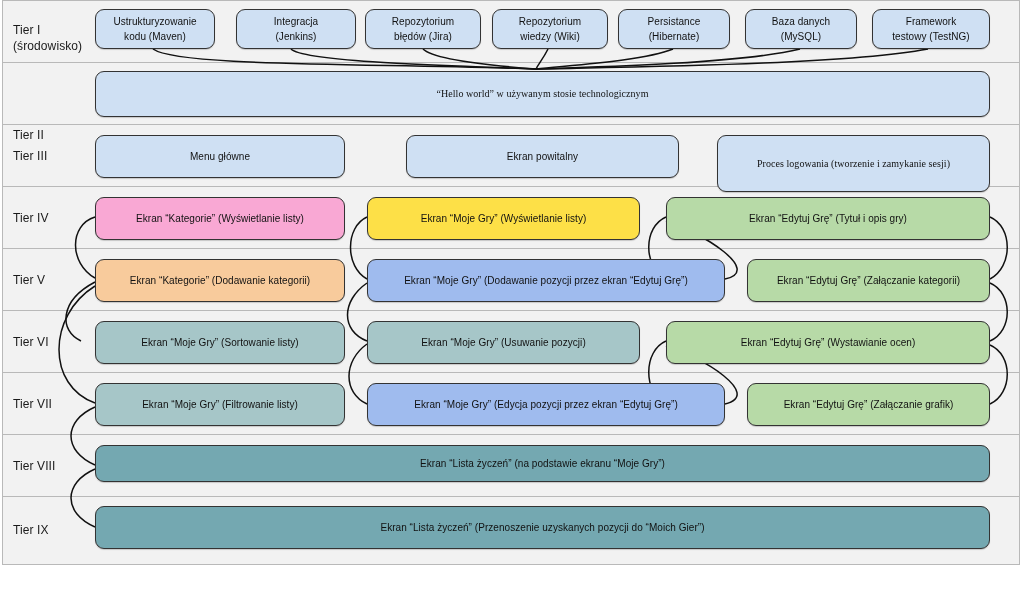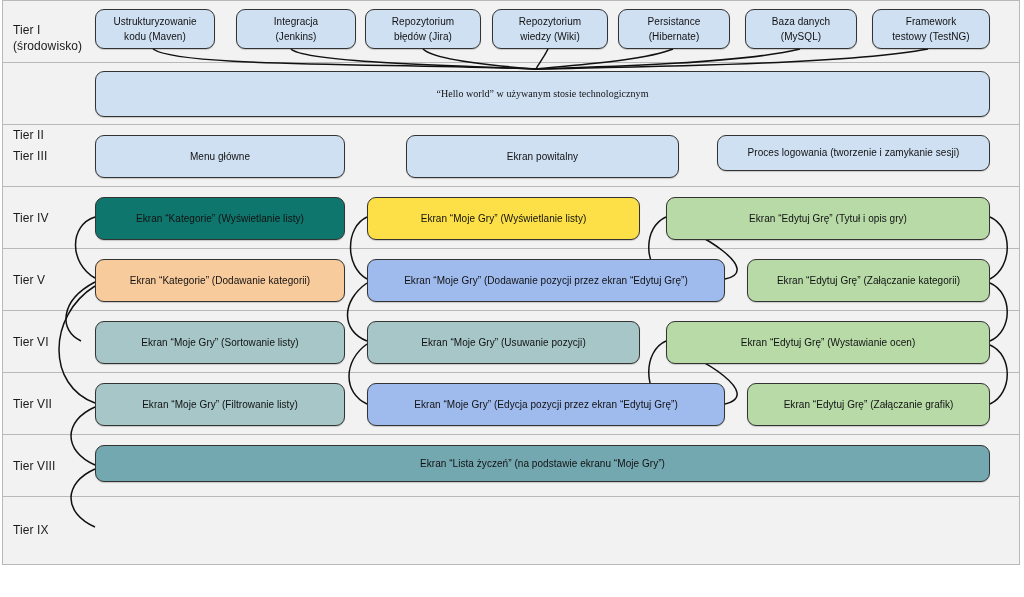--- a/index.html
+++ b/index.html
@@ -144,35 +144,36 @@
 (Hibernate)</div>
     <div class="node two-line" style="left:742px;top:8px;width:112px;height:40px;background:#cfe0f3;white-space:pre-line;">Baza danych
 (MySQL)</div>
     <div class="node two-line" style="left:869px;top:8px;width:118px;height:40px;background:#cfe0f3;white-space:pre-line;">Framework
 testowy (TestNG)</div>
 
     <div class="node" style="left:92px;top:70px;width:895px;height:46px;background:#cfe0f3;font-family:Liberation Serif, serif;">“Hello world” w używanym stosie technologicznym</div>
 
     <div class="node" style="left:92px;top:134px;width:250px;height:43px;background:#cfe0f3;">Menu główne</div>
     <div class="node" style="left:403px;top:134px;width:273px;height:43px;background:#cfe0f3;">Ekran powitalny</div>
-    <div class="node" style="left:714px;top:134px;width:273px;height:36px;background:#cfe0f3;">Proces logowania (tworzenie i zamykanie sesji)</div>
+    <div class="node" style="left:714px;top:134px;width:273px;height:57px;background:#cfe0f3;font-family:Liberation Serif, serif;">Proces logowania (tworzenie i zamykanie sesji)</div>
 
-    <div class="node" style="left:92px;top:196px;width:250px;height:43px;background:#0f766e;">Ekran “Kategorie” (Wyświetlanie listy)</div>
+    <div class="node" style="left:92px;top:196px;width:250px;height:43px;background:#f9a8d4;">Ekran “Kategorie” (Wyświetlanie listy)</div>
     <div class="node" style="left:364px;top:196px;width:273px;height:43px;background:#fde047;">Ekran “Moje Gry” (Wyświetlanie listy)</div>
     <div class="node" style="left:663px;top:196px;width:324px;height:43px;background:#b7daa7;">Ekran “Edytuj Grę” (Tytuł i opis gry)</div>
 
     <div class="node" style="left:92px;top:258px;width:250px;height:43px;background:#f8cb9c;">Ekran “Kategorie” (Dodawanie kategorii)</div>
     <div class="node" style="left:364px;top:258px;width:358px;height:43px;background:#9fbbee;">Ekran “Moje Gry” (Dodawanie pozycji przez ekran “Edytuj Grę”)</div>
     <div class="node" style="left:744px;top:258px;width:243px;height:43px;background:#b7daa7;">Ekran “Edytuj Grę” (Załączanie kategorii)</div>
 
     <div class="node" style="left:92px;top:320px;width:250px;height:43px;background:#a6c6c8;">Ekran “Moje Gry” (Sortowanie listy)</div>
     <div class="node" style="left:364px;top:320px;width:273px;height:43px;background:#a6c6c8;">Ekran “Moje Gry” (Usuwanie pozycji)</div>
     <div class="node" style="left:663px;top:320px;width:324px;height:43px;background:#b7daa7;">Ekran “Edytuj Grę” (Wystawianie ocen)</div>
 
     <div class="node" style="left:92px;top:382px;width:250px;height:43px;background:#a6c6c8;">Ekran “Moje Gry” (Filtrowanie listy)</div>
     <div class="node" style="left:364px;top:382px;width:358px;height:43px;background:#9fbbee;">Ekran “Moje Gry” (Edycja pozycji przez ekran “Edytuj Grę”)</div>
     <div class="node" style="left:744px;top:382px;width:243px;height:43px;background:#b7daa7;">Ekran “Edytuj Grę” (Załączanie grafik)</div>
 
     <div class="node" style="left:92px;top:444px;width:895px;height:37px;background:#74a8b1;">Ekran “Lista życzeń” (na podstawie ekranu “Moje Gry”)</div>
 
+    <div class="node" style="left:92px;top:505px;width:895px;height:43px;background:#74a8b1;">Ekran “Lista życzeń” (Przenoszenie uzyskanych pozycji do “Moich Gier”)</div>
 
   </div>
 </div>
 
 </body></html>

